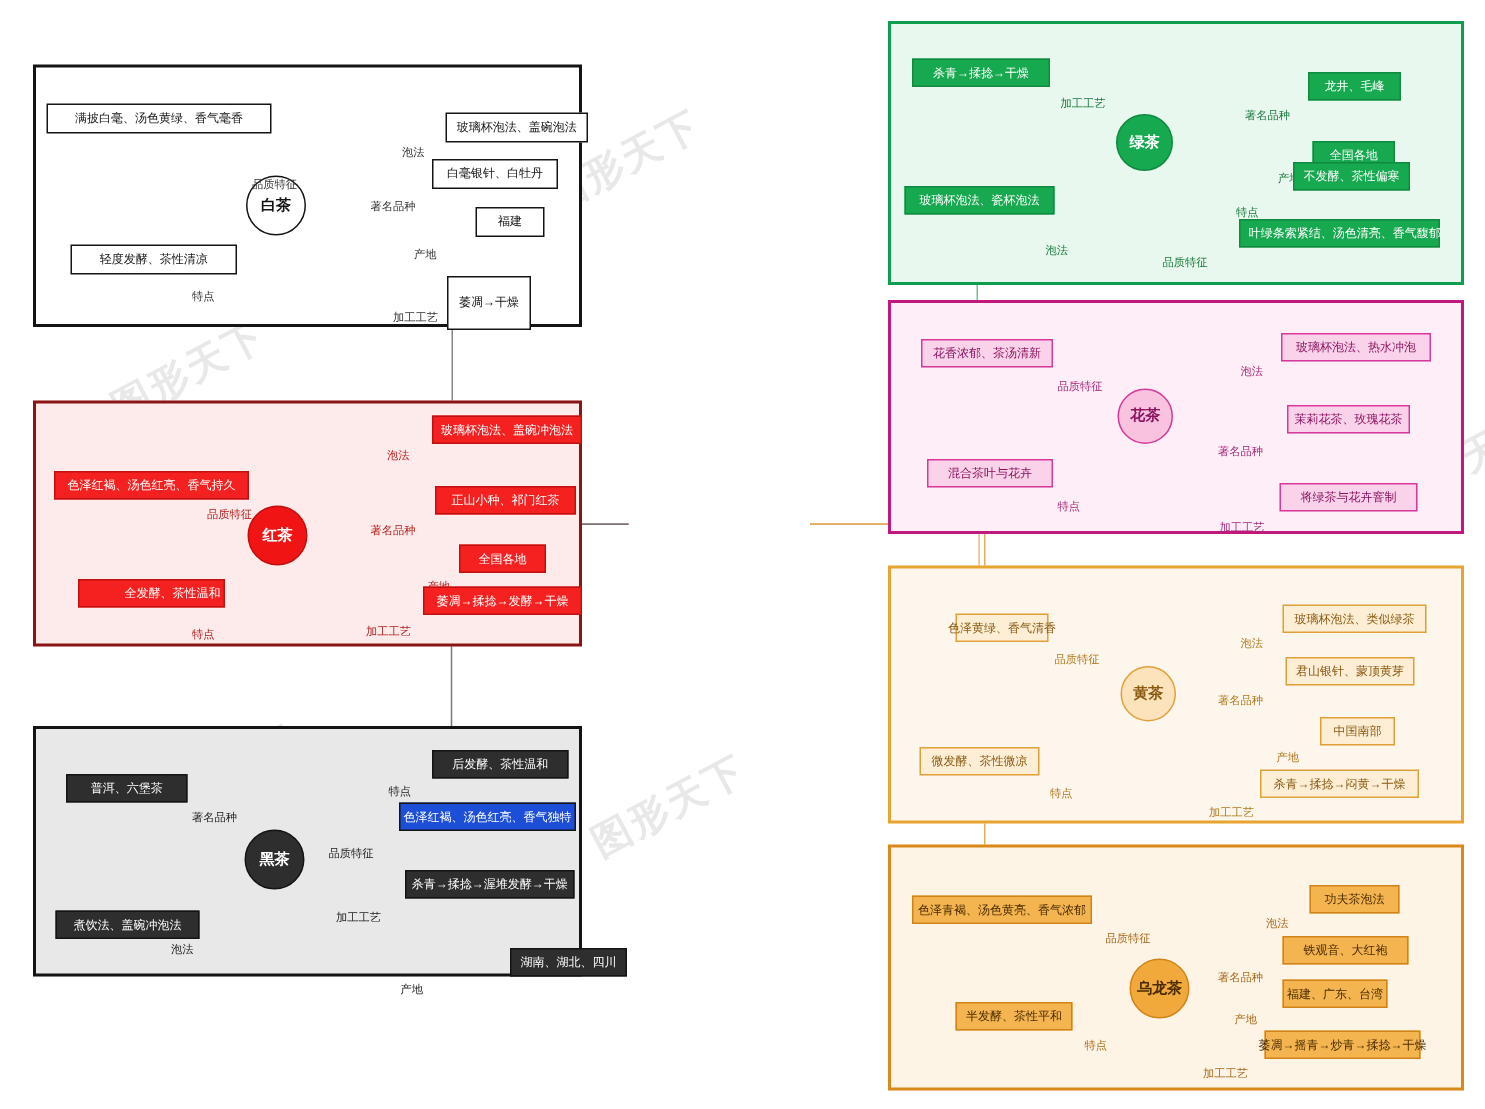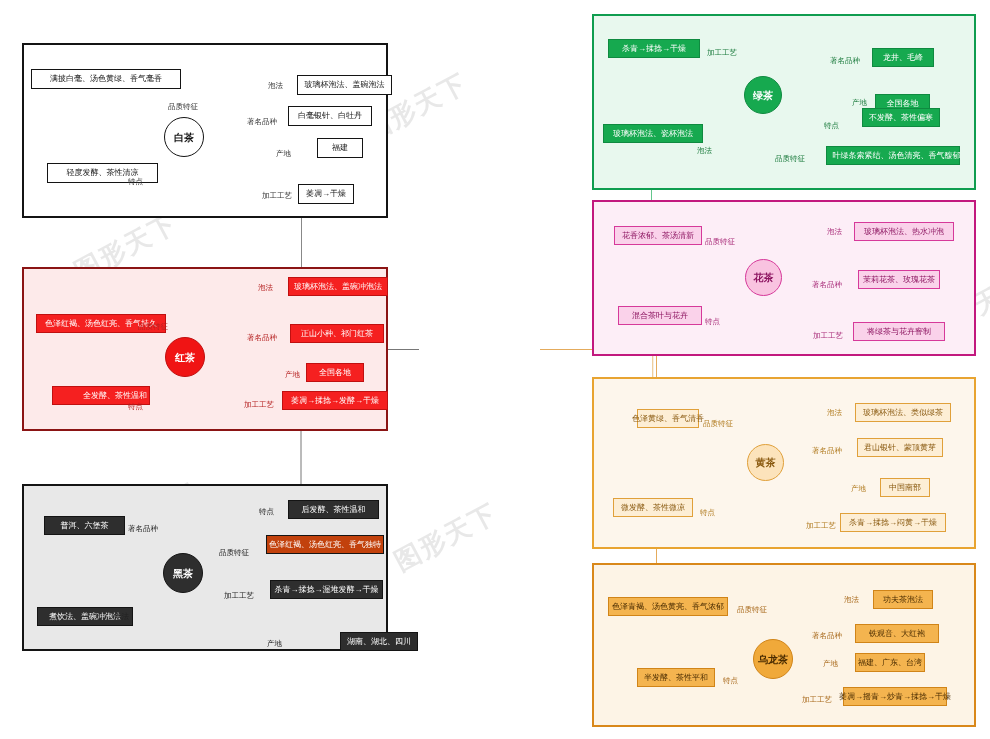--- a/index.html
+++ b/index.html
@@ -24,21 +24,21 @@
          font-size:10px;font-weight:700;line-height:1.1;}
 
   
   .leaf{position:absolute;box-sizing:border-box;display:flex;align-items:center;
         justify-content:center;border-width:1px;border-style:solid;
         font-size:8px;line-height:1.15;text-align:center;padding:2px 4px;
         white-space:nowrap;}
 
   
   .blabel{position:absolute;font-size:7.5px;white-space:nowrap;
-          background:transparent;line-height:1;}
+          background:transparent;line-height:1;margin-top:16px;}
 
   
   #hub{position:absolute;left:419px;top:289px;width:121px;height:121px;
        border-radius:50%;background:#0c3b7c;color:#fff;display:flex;
        align-items:center;justify-content:center;font-size:17px;font-weight:700;
        letter-spacing:1px;}
 </style>
 </head>
 <body>
 
@@ -158,21 +158,21 @@
       <div class="leaf" style="left: 31px; top: 69px; width: 150px; height: 20px; background: rgb(255, 255, 255); border-color: rgb(20, 20, 20); color: rgb(20, 20, 20);">满披白毫、汤色黄绿、香气毫香</div>
       <div class="blabel" style="left: 168px; top: 103px; color: rgb(51, 51, 51);">品质特征</div>
       <div class="leaf" style="left: 47px; top: 163px; width: 111px; height: 20px; background: rgb(255, 255, 255); border-color: rgb(20, 20, 20); color: rgb(20, 20, 20);">轻度发酵、茶性清凉</div>
       <div class="blabel" style="left: 128px; top: 178px; color: rgb(51, 51, 51);">特点</div>
       <div class="leaf" style="left: 297px; top: 75px; width: 95px; height: 20px; background: rgb(255, 255, 255); border-color: rgb(20, 20, 20); color: rgb(20, 20, 20);">玻璃杯泡法、盖碗泡法</div>
       <div class="blabel" style="left: 268px; top: 82px; color: rgb(51, 51, 51);">泡法</div>
       <div class="leaf" style="left: 288px; top: 106px; width: 84px; height: 20px; background: rgb(255, 255, 255); border-color: rgb(20, 20, 20); color: rgb(20, 20, 20);">白毫银针、白牡丹</div>
       <div class="blabel" style="left: 247px; top: 118px; color: rgb(51, 51, 51);">著名品种</div>
       <div class="leaf" style="left: 317px; top: 138px; width: 46px; height: 20px; background: rgb(255, 255, 255); border-color: rgb(20, 20, 20); color: rgb(20, 20, 20);">福建</div>
       <div class="blabel" style="left: 276px; top: 150px; color: rgb(51, 51, 51);">产地</div>
-      <div class="leaf" style="left: 298px; top: 184px; width: 56px; height: 20px; background: rgb(255, 255, 255); border-color: rgb(20, 20, 20); color: rgb(20, 20, 20); text-align: center;">萎凋→干燥</div>
+      <div class="leaf" style="left: 298px; top: 184px; width: 56px; height: 36px; background: rgb(255, 255, 255); border-color: rgb(20, 20, 20); color: rgb(20, 20, 20); text-align: center;">萎凋→干燥</div>
       <div class="blabel" style="left: 262px; top: 192px; color: rgb(51, 51, 51);">加工工艺</div>
       <div class="panel" style="left: 22px; top: 267px; width: 366px; height: 164px; background: rgb(253, 234, 234); border: 2px solid rgb(139, 20, 20);"></div>
       <div class="cnode" style="left: 165px; top: 337px; width: 40px; height: 40px; background: rgb(240, 20, 20); border: 1.5px solid rgb(192, 15, 15); color: rgb(255, 255, 255);">红茶</div>
       <div class="leaf" style="left: 36px; top: 298px; width: 130px; height: 19px; background: rgb(245, 32, 32); border-color: rgb(192, 16, 16); color: rgb(255, 255, 255); margin-top: 16px;">色泽红褐、汤色红亮、香气持久</div>
       <div class="blabel" style="left: 138px; top: 323px; color: rgb(181, 32, 32);">品质特征</div>
       <div class="leaf" style="left: 52px; top: 386px; width: 98px; height: 19px; background: rgb(245, 32, 32); border-color: rgb(192, 16, 16); color: rgb(255, 255, 255); padding-left: 32px;">全发酵、茶性温和</div>
       <div class="blabel" style="left: 128px; top: 403px; color: rgb(181, 32, 32);">特点</div>
       <div class="leaf" style="left: 288px; top: 277px; width: 100px; height: 19px; background: rgb(245, 32, 32); border-color: rgb(192, 16, 16); color: rgb(255, 255, 255);">玻璃杯泡法、盖碗冲泡法</div>
       <div class="blabel" style="left: 258px; top: 284px; color: rgb(181, 32, 32);">泡法</div>
       <div class="leaf" style="left: 290px; top: 324px; width: 94px; height: 19px; background: rgb(245, 32, 32); border-color: rgb(192, 16, 16); color: rgb(255, 255, 255);">正山小种、祁门红茶</div>
@@ -182,21 +182,21 @@
       <div class="leaf" style="left: 282px; top: 391px; width: 106px; height: 19px; background: rgb(245, 32, 32); border-color: rgb(192, 16, 16); color: rgb(255, 255, 255);">萎凋→揉捻→发酵→干燥</div>
       <div class="blabel" style="left: 244px; top: 401px; color: rgb(181, 32, 32);">加工工艺</div>
       <div class="panel" style="left: 22px; top: 484px; width: 366px; height: 167px; background: rgb(232, 232, 232); border: 2px solid rgb(20, 20, 20);"></div>
       <div class="cnode" style="left: 163px; top: 553px; width: 40px; height: 40px; background: rgb(46, 46, 46); border: 1.5px solid rgb(20, 20, 20); color: rgb(255, 255, 255);">黑茶</div>
       <div class="leaf" style="left: 44px; top: 516px; width: 81px; height: 19px; background: rgb(46, 46, 46); border-color: rgb(20, 20, 20); color: rgb(255, 255, 255);">普洱、六堡茶</div>
       <div class="blabel" style="left: 128px; top: 525px; color: rgb(34, 34, 34);">著名品种</div>
       <div class="leaf" style="left: 37px; top: 607px; width: 96px; height: 19px; background: rgb(46, 46, 46); border-color: rgb(20, 20, 20); color: rgb(255, 255, 255);">煮饮法、盖碗冲泡法</div>
       <div class="blabel" style="left: 114px; top: 613px; color: rgb(34, 34, 34);">泡法</div>
       <div class="leaf" style="left: 288px; top: 500px; width: 91px; height: 19px; background: rgb(46, 46, 46); border-color: rgb(20, 20, 20); color: rgb(255, 255, 255);">后发酵、茶性温和</div>
       <div class="blabel" style="left: 259px; top: 508px; color: rgb(34, 34, 34);">特点</div>
-      <div class="leaf" style="left: 266px; top: 535px; width: 118px; height: 19px; background: #c2410c; border-color: rgb(20, 20, 20); color: rgb(255, 255, 255);">色泽红褐、汤色红亮、香气独特</div>
+      <div class="leaf" style="left: 266px; top: 535px; width: 118px; height: 19px; background: #1d4ed8; border-color: rgb(20, 20, 20); color: rgb(255, 255, 255);">色泽红褐、汤色红亮、香气独特</div>
       <div class="blabel" style="left: 219px; top: 549px; color: rgb(34, 34, 34);">品质特征</div>
       <div class="leaf" style="left: 270px; top: 580px; width: 113px; height: 19px; background: rgb(46, 46, 46); border-color: rgb(20, 20, 20); color: rgb(255, 255, 255);">杀青→揉捻→渥堆发酵→干燥</div>
       <div class="blabel" style="left: 224px; top: 592px; color: rgb(34, 34, 34);">加工工艺</div>
       <div class="leaf" style="left: 292px; top: 632px; width: 78px; height: 19px; background: rgb(46, 46, 46); border-color: rgb(20, 20, 20); color: rgb(255, 255, 255); margin-left: 48px;">湖南、湖北、四川</div>
       <div class="blabel" style="left: 267px; top: 640px; color: rgb(34, 34, 34);">产地</div>
       <div class="panel" style="left: 592px; top: 14px; width: 384px; height: 176px; background: rgb(232, 248, 238); border: 2px solid rgb(15, 157, 79);"></div>
       <div class="cnode" style="left: 744px; top: 76px; width: 38px; height: 38px; background: rgb(22, 169, 79); border: 1.5px solid rgb(15, 138, 64); color: rgb(255, 255, 255);">绿茶</div>
       <div class="leaf" style="left: 608px; top: 39px; width: 92px; height: 19px; background: rgb(22, 169, 79); border-color: rgb(15, 138, 64); color: rgb(255, 255, 255);">杀青→揉捻→干燥</div>
       <div class="blabel" style="left: 707px; top: 49px; color: rgb(26, 122, 60);">加工工艺</div>
       <div class="leaf" style="left: 603px; top: 124px; width: 100px; height: 19px; background: rgb(22, 169, 79); border-color: rgb(15, 138, 64); color: rgb(255, 255, 255);">玻璃杯泡法、瓷杯泡法</div>

